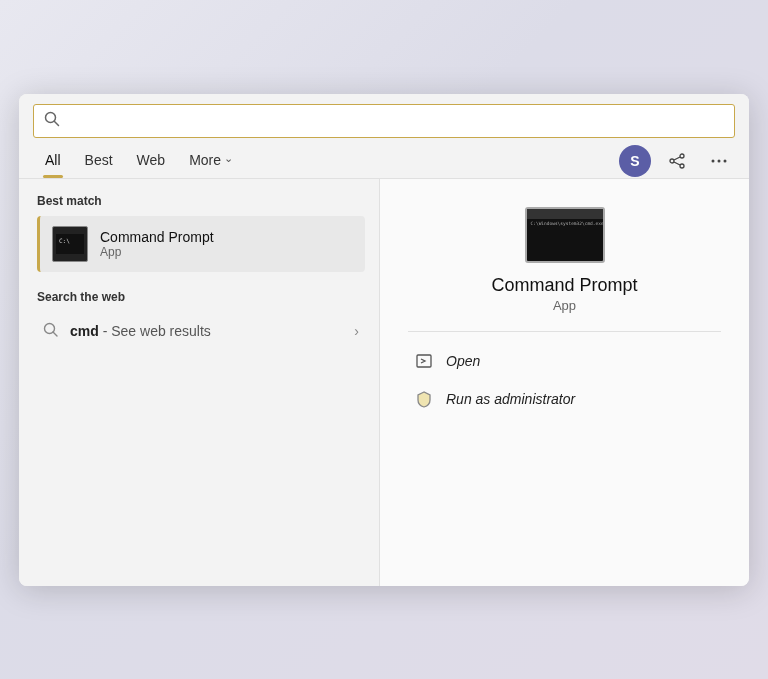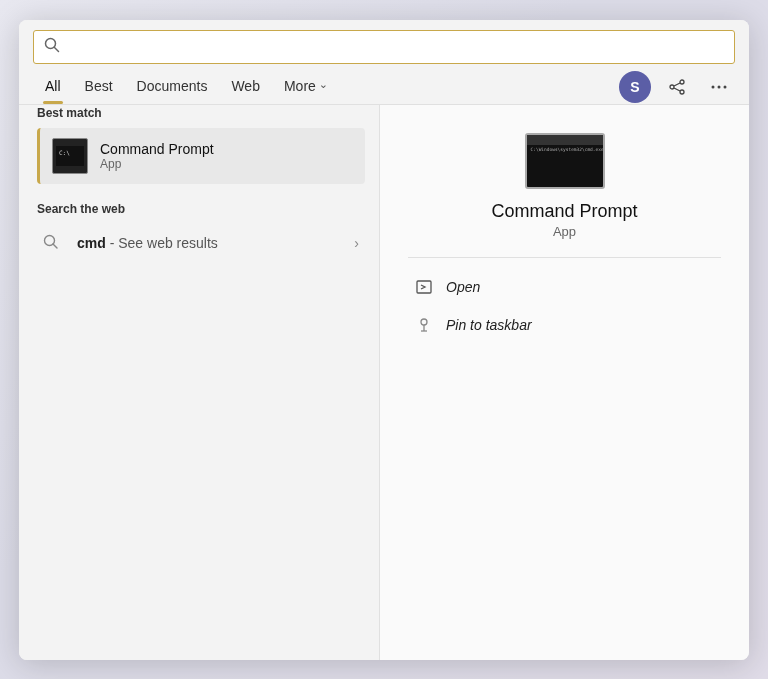--- a/index.html
+++ b/index.html
@@ -7,21 +7,21 @@
       width: 768px;
       height: 679px;
       background: linear-gradient(135deg, #e8e8f0 0%, #dcdce8 40%, #e0dce8 100%);
       font-family: 'Segoe UI', Arial, sans-serif;
       display: flex;
       align-items: center;
       justify-content: center;
     }
     .search-panel {
       width: 730px;
-      height: 640px;
+      height: 492px;
       background: #f3f3f3;
       border-radius: 8px;
       box-shadow: 0 4px 32px rgba(0,0,0,0.18);
       overflow: hidden;
       display: flex;
       flex-direction: column;
     }
     .search-bar-row {
       padding: 10px 14px 6px 14px;
       background: #f3f3f3;
@@ -113,21 +113,21 @@
       font-weight: 600;
     }
     .main-content {
       display: flex;
       flex: 1;
       overflow: hidden;
     }
     .left-panel {
       width: 360px;
       flex-shrink: 0;
-      padding: 1px 14px 14px 18px;
+      padding: 15px 14px 14px 18px;
       background: #f3f3f3;
       overflow-y: auto;
     }
     .section-title {
       font-size: 12px;
       font-weight: 600;
       color: #333;
       margin-bottom: 8px;
       text-transform: none;
     }
@@ -175,21 +175,21 @@
     .search-web-title {
       font-size: 12px;
       font-weight: 600;
       color: #333;
       margin-bottom: 10px;
       margin-top: 16px;
     }
     .web-search-item {
       display: flex;
       align-items: center;
-      gap: 19px;
+      gap: 12px;
       padding: 8px 6px;
       cursor: pointer;
       border-radius: 3px;
     }
     .web-search-icon {
       color: #888;
       font-size: 14px;
       flex-shrink: 0;
     }
     .web-search-text { font-size: 14px; color: #222; }
@@ -284,23 +284,20 @@
       <input class="search-input" type="text" style="">
     </div>
   </div>
 
   <div class="tabs-row">
     <div class="tab active">
       <span>All</span>
     </div>
     <div class="tab">
       <span>Best</span>
-    </div>
-    <div class="tab">
-      <span>Documents</span>
     </div>
     <div class="tab">
       <span>Web</span>
     </div>
     <div class="tab tab-more">
       <span>More</span>
       <span class="tab-more-arrow">⌄</span>
     </div>
     <div class="tabs-spacer"></div>
     <div class="tabs-icons">
@@ -367,23 +364,21 @@
             <svg width="18" height="18" viewBox="0 0 18 18" fill="none">
               <rect x="2" y="3" width="14" height="12" rx="1" stroke="#555" stroke-width="1.3"></rect>
               <polyline points="6,7 10,9 6,11" stroke="#555" stroke-width="1.3" fill="none"></polyline>
             </svg>
           </span>
           <span>Open</span>
         </div>
         <div class="action-item">
           <span class="action-icon">
             <svg width="18" height="18" viewBox="0 0 18 18" fill="none">
-              <circle cx="9" cy="6" r="3" stroke="#888" stroke-width="1.3"></circle>
-              <line x1="9" y1="9" x2="9" y2="15" stroke="#888" stroke-width="1.3"></line>
-              <line x1="6" y1="15" x2="12" y2="15" stroke="#888" stroke-width="1.3"></line>
+              <path d="M9 2L3 5v5c0 3.5 2.5 6 6 7 3.5-1 6-3.5 6-7V5L9 2z" stroke="#888" stroke-width="1.3" fill="#e8d580" fill-opacity="0.6"></path>
             </svg>
           </span>
-          <span>Pin to taskbar</span>
+          <span>Run as administrator</span>
         </div>
       </div>
     </div>
   </div>
 </div>
 
 </body></html>

